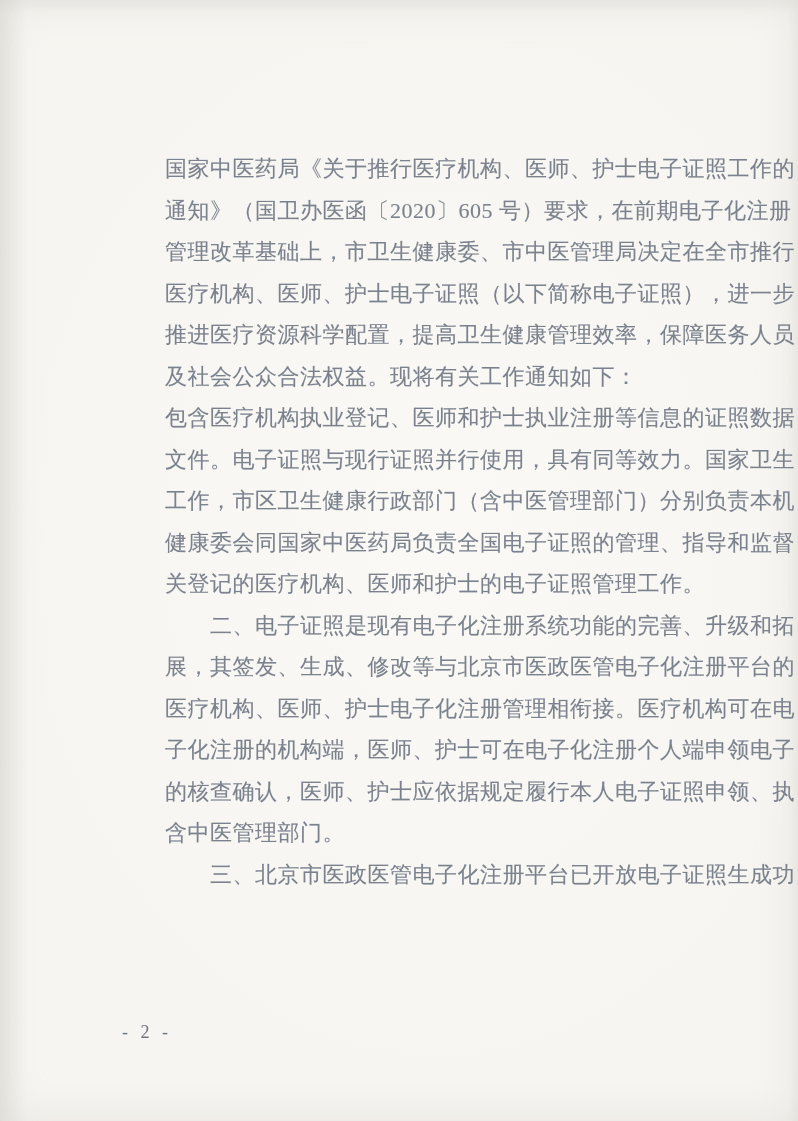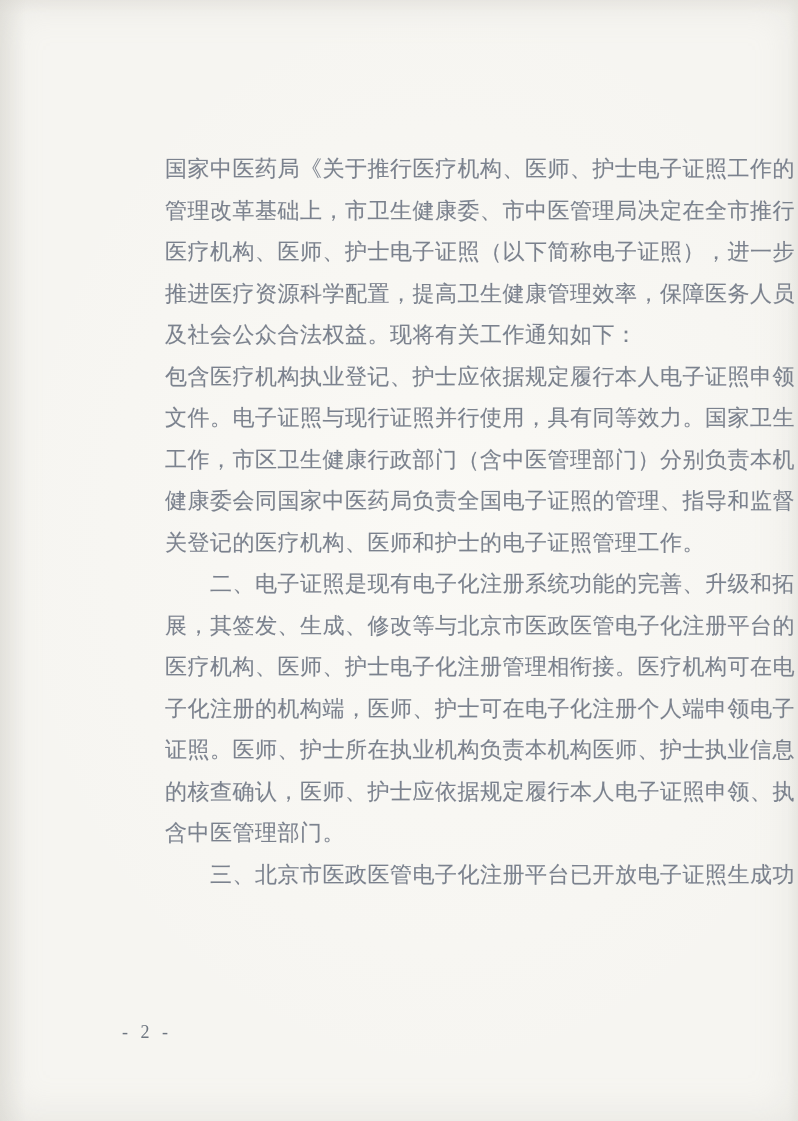--- a/index.html
+++ b/index.html
@@ -48,32 +48,32 @@
     letter-spacing:4px;
     white-space:pre;
   }
 </style>
 </head>
 <body>
 
 <div class="page">
   <div class="text-block">
     <div class="line">国家中医药局《关于推行医疗机构、医师、护士电子证照工作的</div>
+    <div class="line">通知》（国卫办医函〔2020〕605 号）要求，在前期电子化注册</div>
     <div class="line">管理改革基础上，市卫生健康委、市中医管理局决定在全市推行</div>
     <div class="line">医疗机构、医师、护士电子证照（以下简称电子证照），进一步</div>
     <div class="line">推进医疗资源科学配置，提高卫生健康管理效率，保障医务人员</div>
     <div class="line end">及社会公众合法权益。现将有关工作通知如下：</div>
-    <div class="line">包含医疗机构执业登记、护士应依据规定履行本人电子证照申领</div>
+    <div class="line">包含医疗机构执业登记、医师和护士执业注册等信息的证照数据</div>
     <div class="line">文件。电子证照与现行证照并行使用，具有同等效力。国家卫生</div>
     <div class="line">工作，市区卫生健康行政部门（含中医管理部门）分别负责本机</div>
     <div class="line">健康委会同国家中医药局负责全国电子证照的管理、指导和监督</div>
     <div class="line end">关登记的医疗机构、医师和护士的电子证照管理工作。</div>
     <div class="line indent">二、电子证照是现有电子化注册系统功能的完善、升级和拓</div>
     <div class="line">展，其签发、生成、修改等与北京市医政医管电子化注册平台的</div>
     <div class="line">医疗机构、医师、护士电子化注册管理相衔接。医疗机构可在电</div>
     <div class="line">子化注册的机构端，医师、护士可在电子化注册个人端申领电子</div>
-    <div class="line">证照。医师、护士所在执业机构负责本机构医师、护士执业信息</div>
     <div class="line">的核查确认，医师、护士应依据规定履行本人电子证照申领、执</div>
     <div class="line end">含中医管理部门。</div>
     <div class="line indent">三、北京市医政医管电子化注册平台已开放电子证照生成功</div>
   </div>
   <div class="page-number">- 2 -</div>
 </div>
 
 </body></html>

